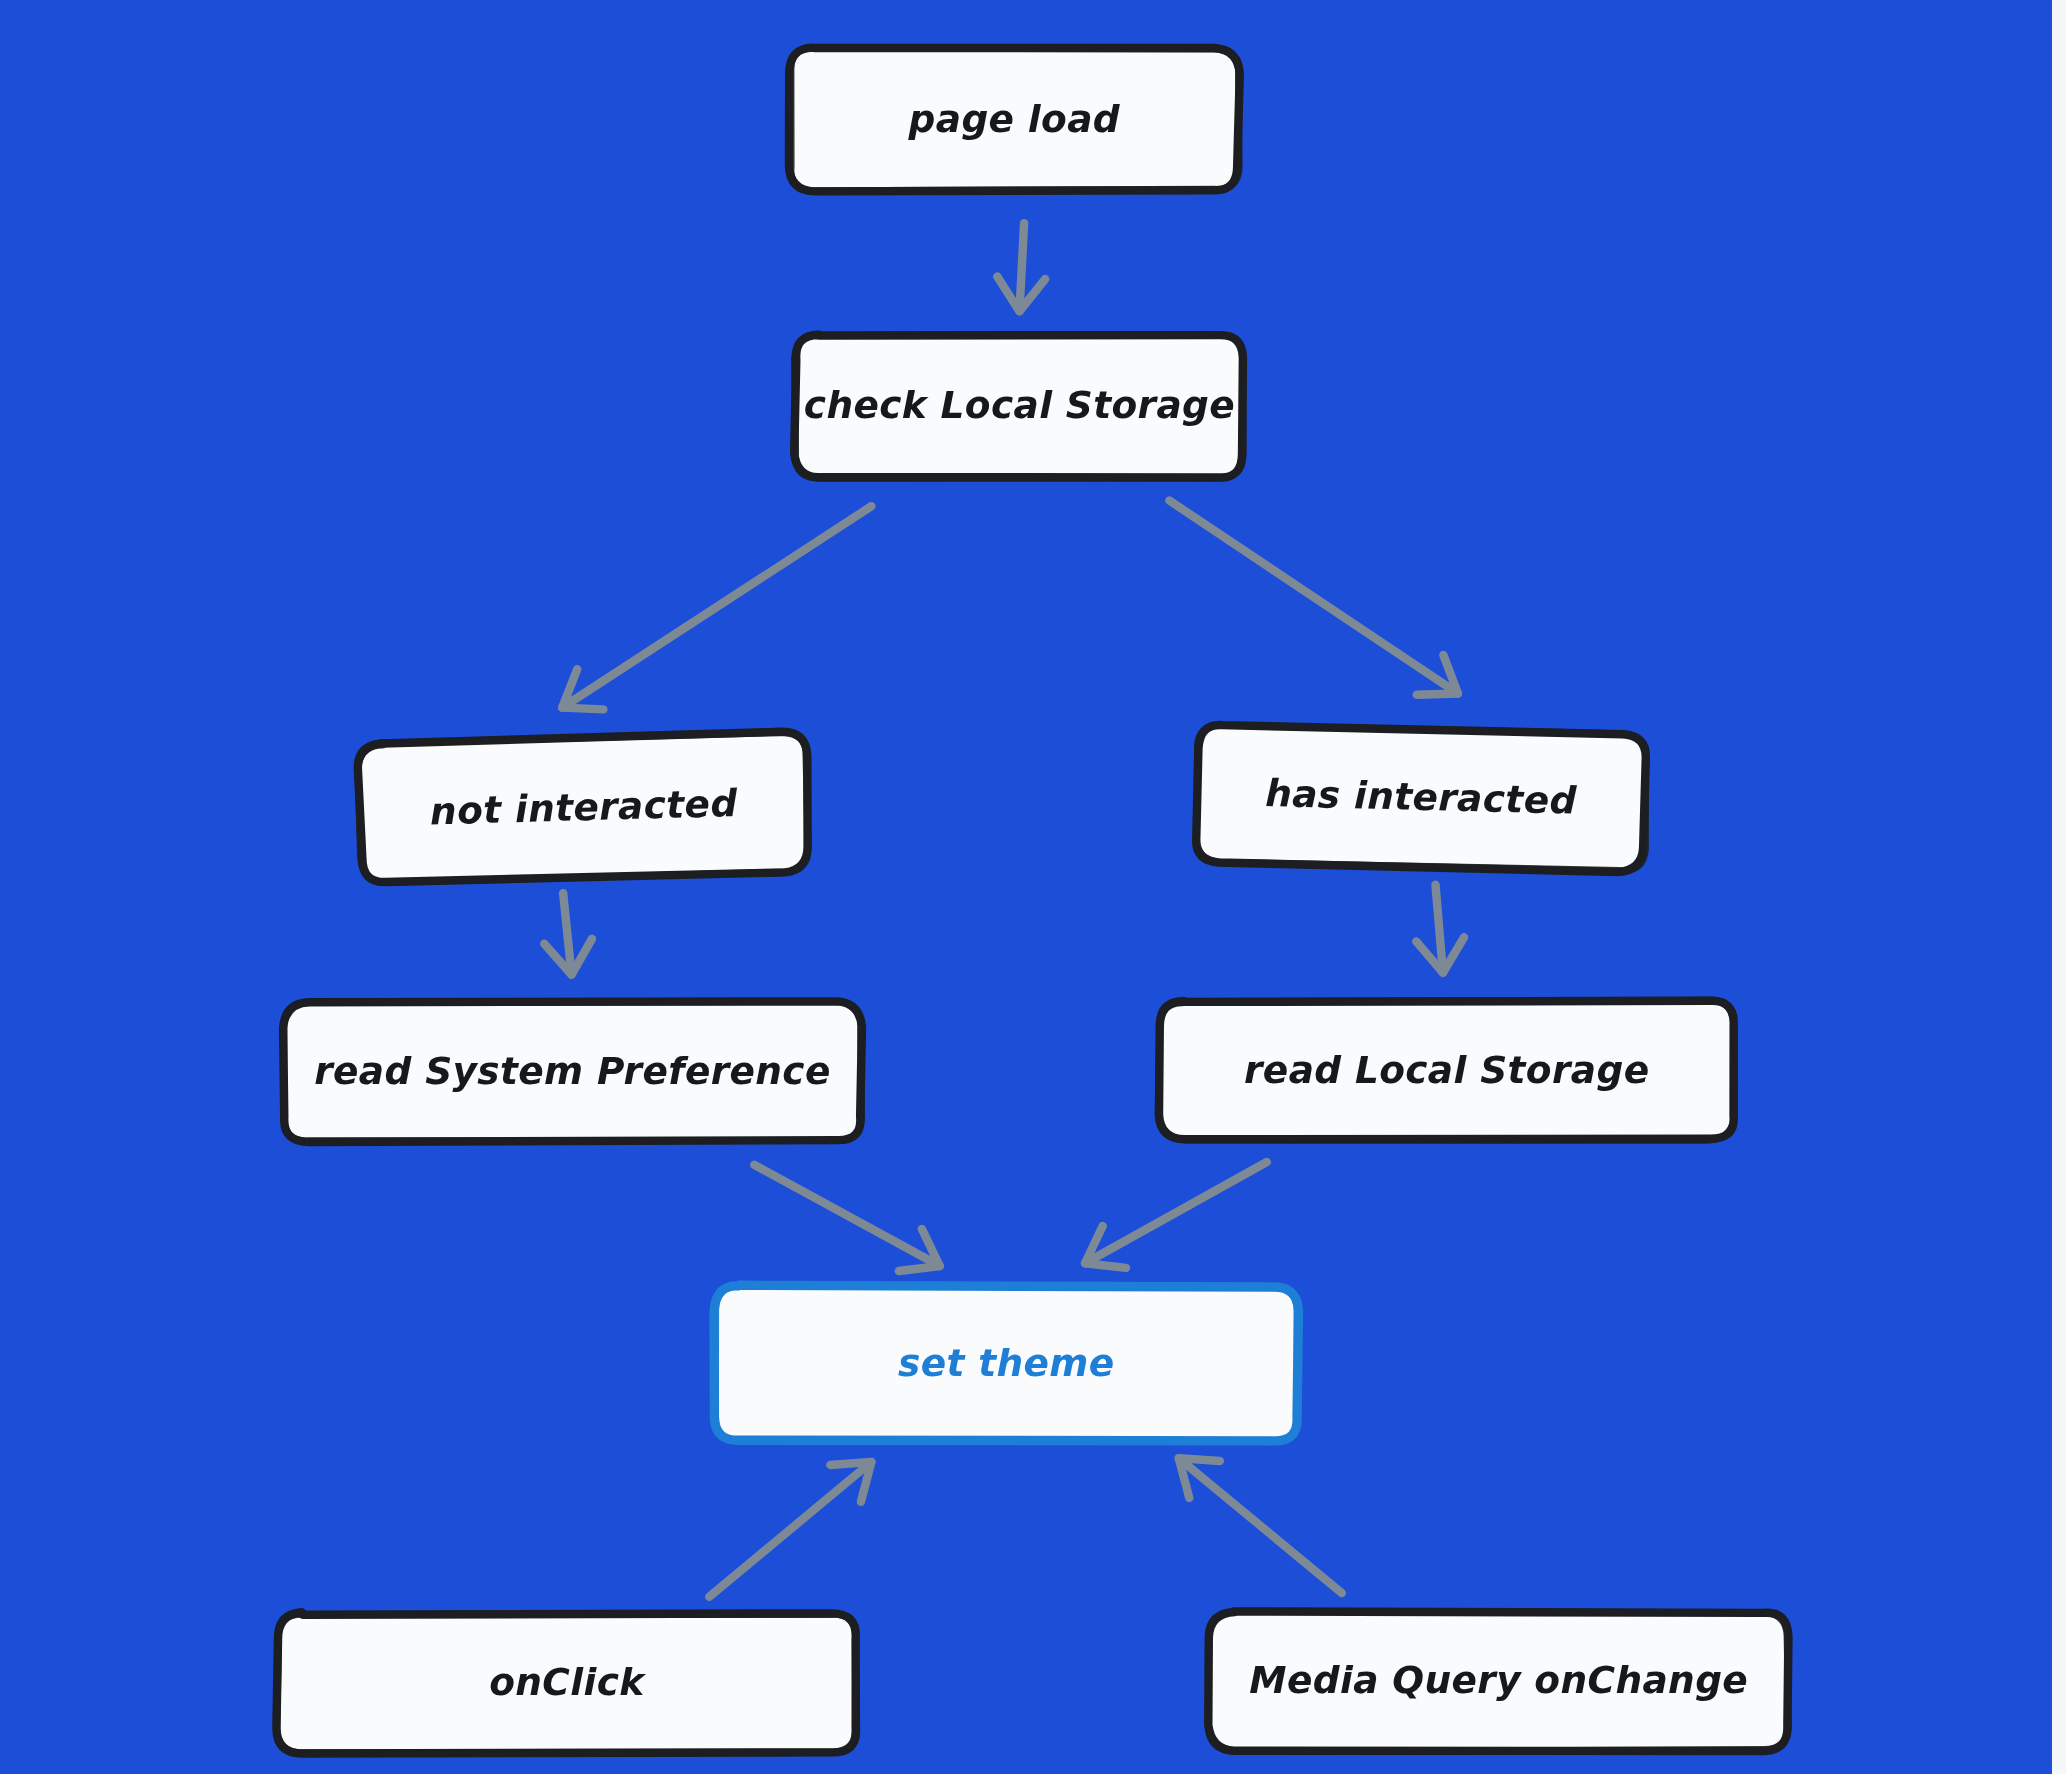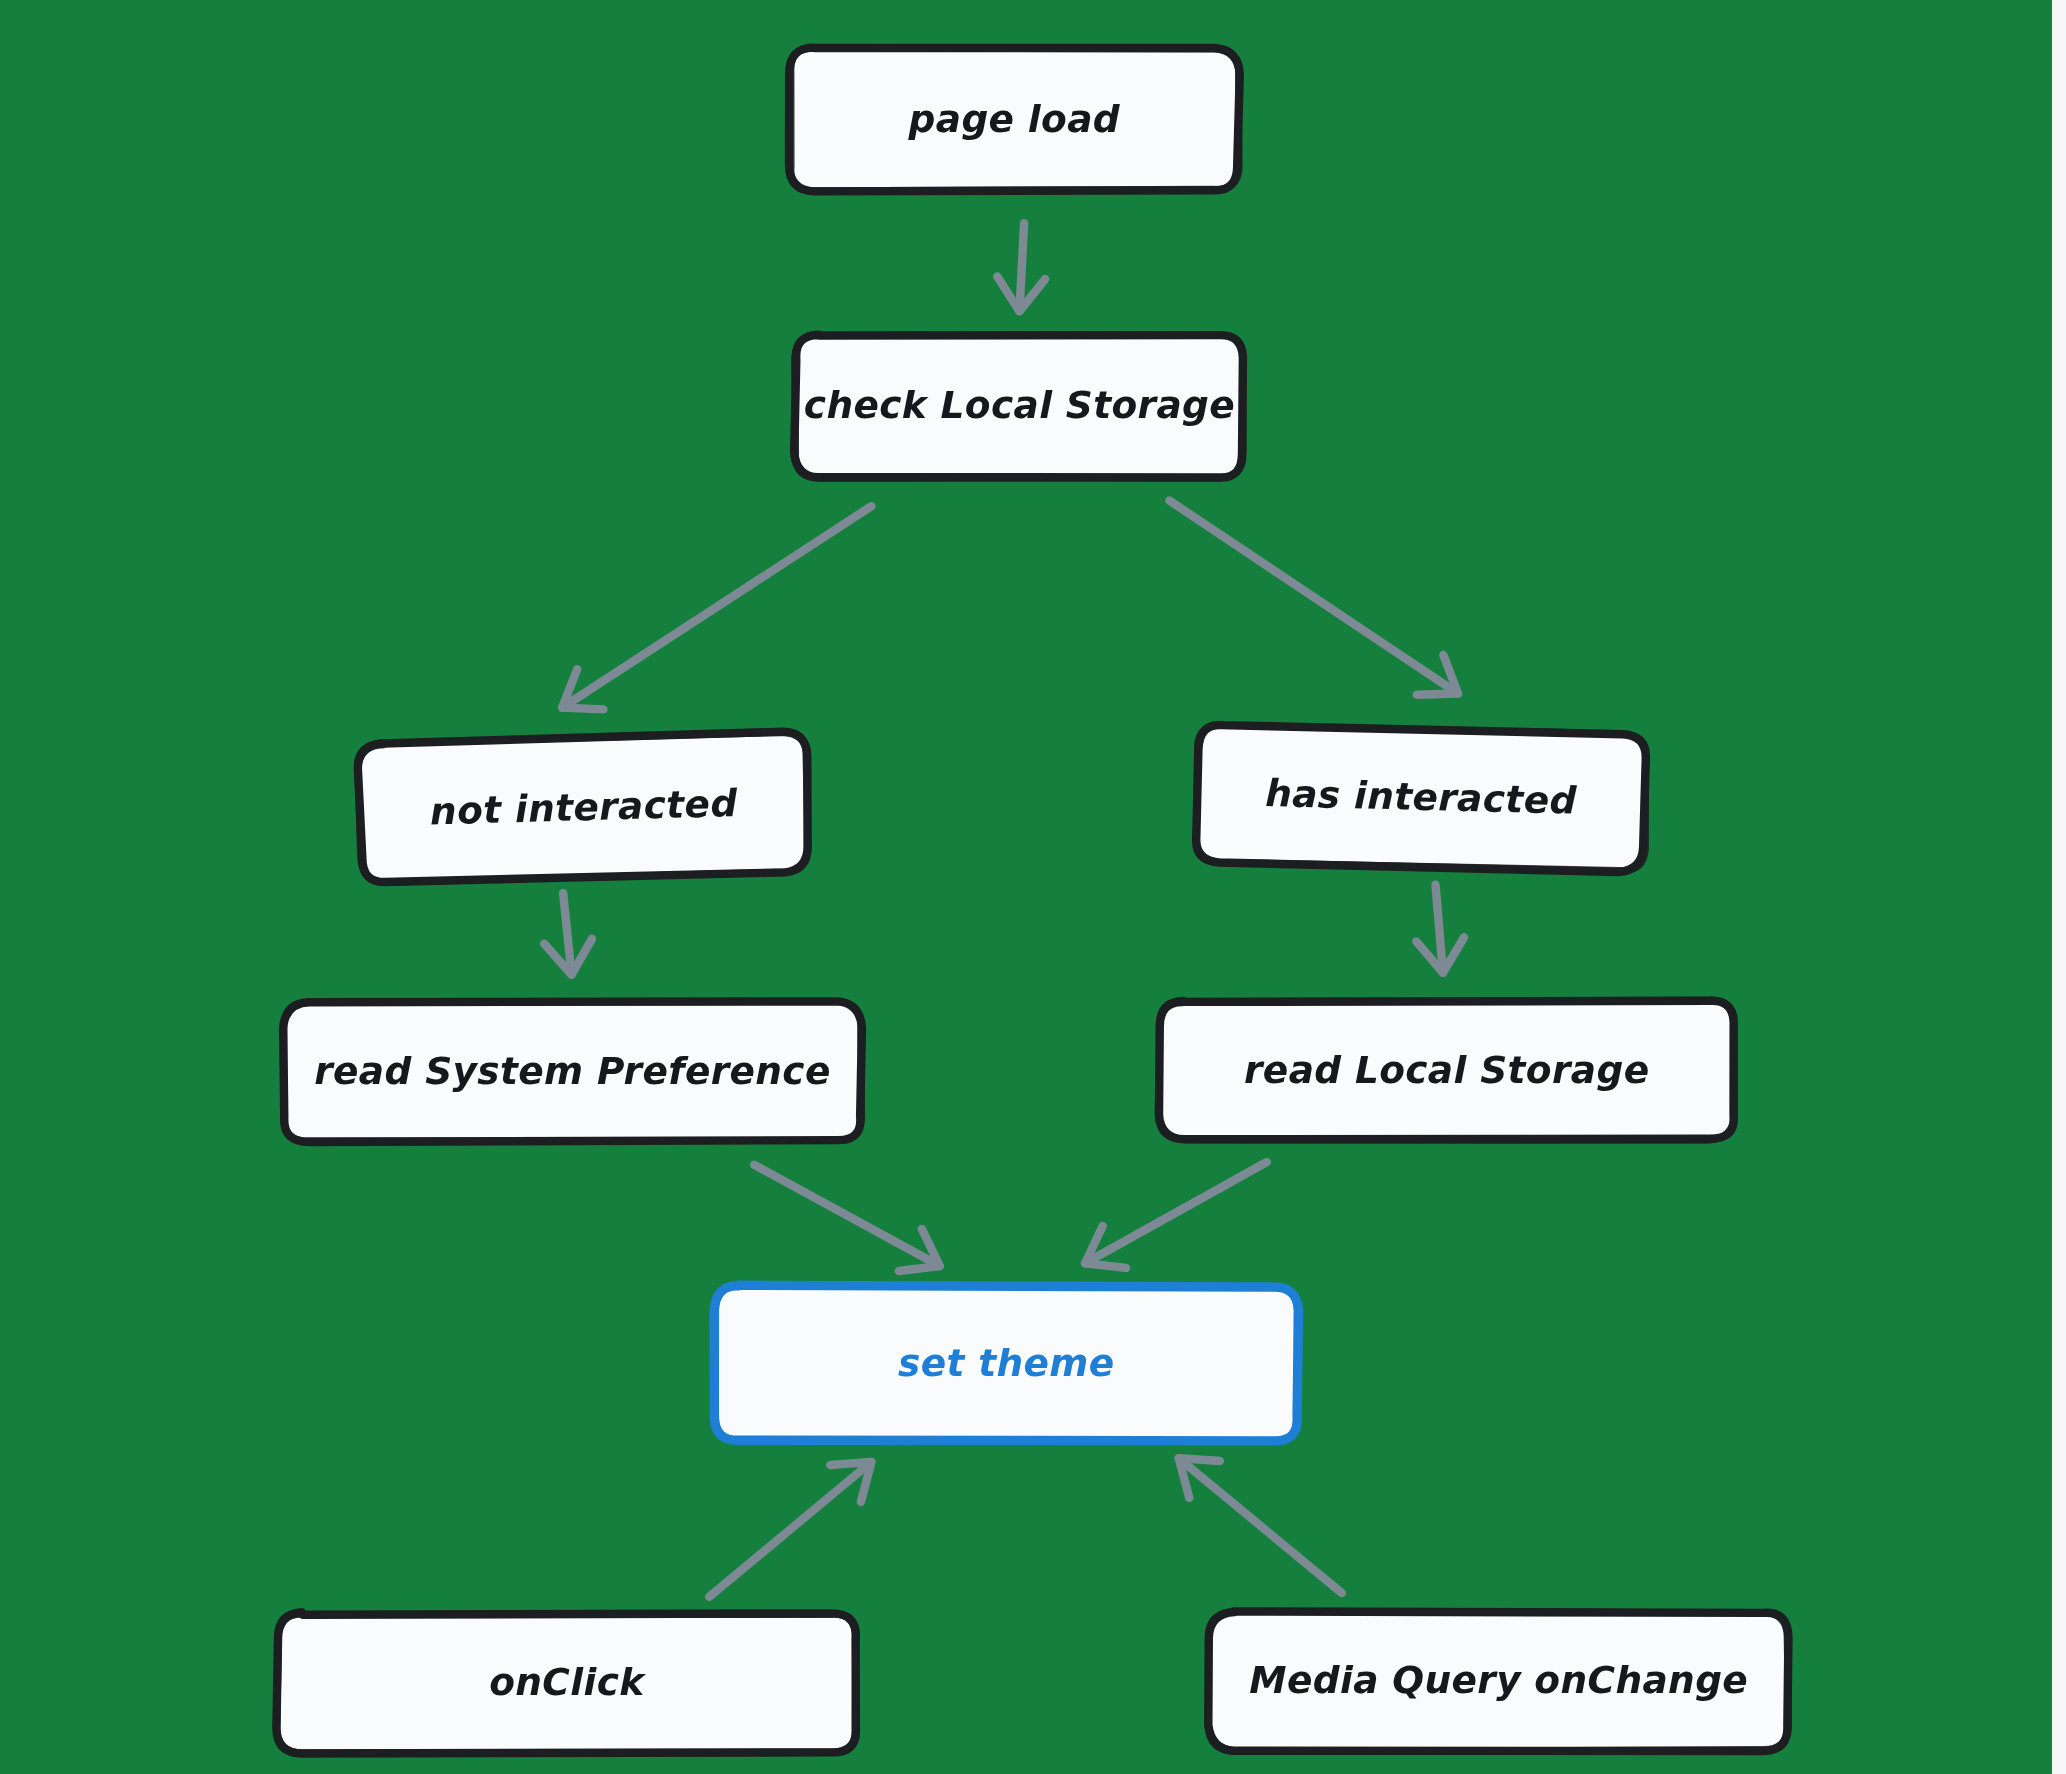--- a/index.html
+++ b/index.html
@@ -10,21 +10,21 @@
   body {
     width: 2067px;
     height: 1775px;
     font-family: "DejaVu Sans", sans-serif;
     overflow: hidden;
   }
   #canvas {
     position: relative;
     width: 2052px;
     height: 1775px;
-    background: #15803d;
+    background: #1d4ed8;
   }
   svg.layer {
     position: absolute;
     top: 0;
     left: 0;
     width: 2067px;
     height: 1775px;
   }
   .node-rect {
     fill: #fafbfc;

